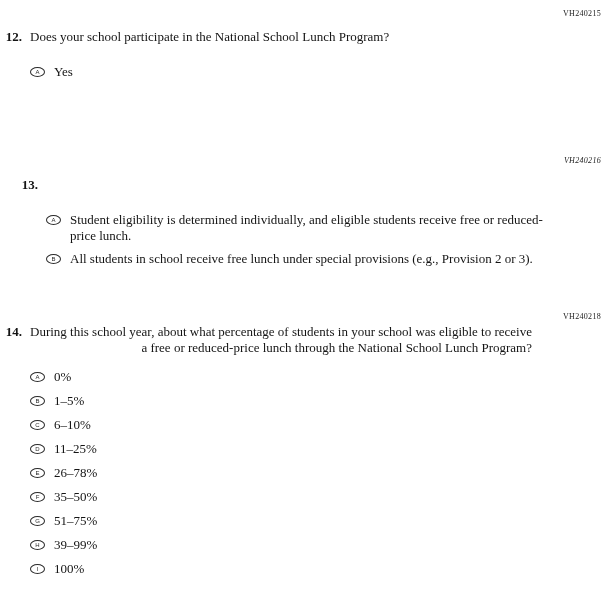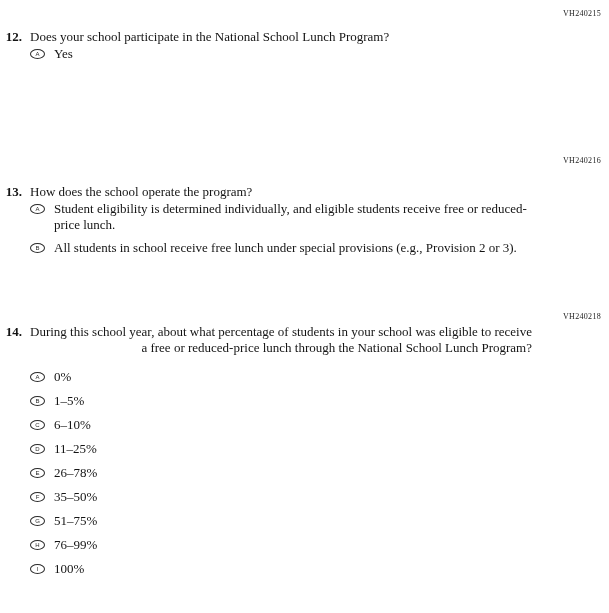--- a/index.html
+++ b/index.html
@@ -22,43 +22,43 @@
   .qnum{
     flex:none;width:22px;margin-right:8px;
     text-align:right;font-weight:bold;
     font-size:13px;line-height:16px;
   }
   .qtext{
     font-size:13px;line-height:16px;
     max-width:502px;
     text-align:right;
   }
-  .opts{margin-top:1px;}
+  .opts{margin-top:19px;}
   .option{
     display:flex;align-items:flex-start;
     margin-left:30px;margin-bottom:8px;
     cursor:default;
   }
   .oval{
     flex:none;width:13px;height:8px;
     border:1px solid #2a2a2a;border-radius:50%;
     margin-top:3px;margin-right:9px;
     display:flex;align-items:center;justify-content:center;
     font-size:6px;line-height:1;color:#2a2a2a;
     font-family:"Liberation Sans", sans-serif;
   }
   .olabel{
     font-size:13px;line-height:16px;
     max-width:478px;
   }
   
   #code-q12{top:9px;font-family:Liberation Serif, serif;}
   #block-q12{top:29px;}
-  #code-q13{top:156px;}
-  #block-q13{top:184px;}
+  #code-q13{top:156px;font-style:italic;}
+  #block-q13{top:177px;padding-left:16px;}
   #block-q13 .option{margin-bottom:7px;}
   #code-q14{top:312px;}
   #block-q14{top:324px;}
   #block-q14 .opts{margin-top:13px;}
   #block-q14 .option{margin-bottom:8px;}
 </style>
 </head>
 <body>
 
 <div class="page">
@@ -74,21 +74,20 @@
         <span class="oval">A</span>
         <span class="olabel">Yes</span>
       </div>
     </div>
   </div>
 
   <div class="code" id="code-q13">VH240216</div>
   <div class="qblock" id="block-q13">
     <div class="qrow">
       <span class="qnum">13.</span>
-      <div class="qtext">How does the school operate the program?</div>
     </div>
     <div class="opts">
       <div class="option">
         <span class="oval">A</span>
         <span class="olabel">Student eligibility is determined individually, and eligible students receive free or reduced-price lunch.</span>
       </div>
       <div class="option">
         <span class="oval">B</span>
         <span class="olabel">All students in school receive free lunch under special provisions (e.g., Provision 2 or 3).</span>
       </div>
@@ -125,21 +124,21 @@
       <div class="option">
         <span class="oval">F</span>
         <span class="olabel">35–50%</span>
       </div>
       <div class="option">
         <span class="oval">G</span>
         <span class="olabel">51–75%</span>
       </div>
       <div class="option">
         <span class="oval">H</span>
-        <span class="olabel">76–99%</span>
+        <span class="olabel">39–99%</span>
       </div>
       <div class="option">
         <span class="oval">I</span>
         <span class="olabel">100%</span>
       </div>
     </div>
   </div>
 
 </div>
 

